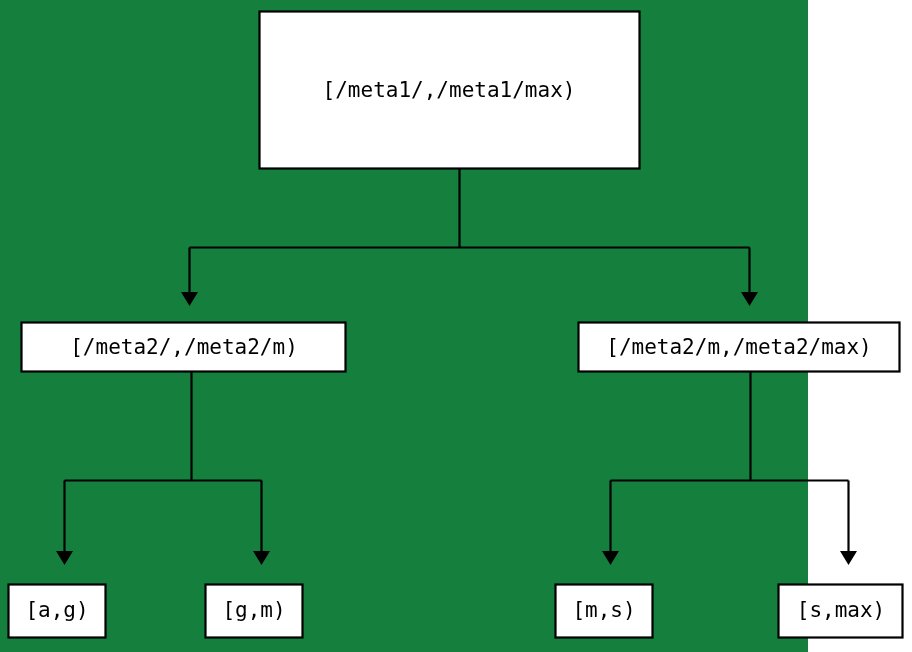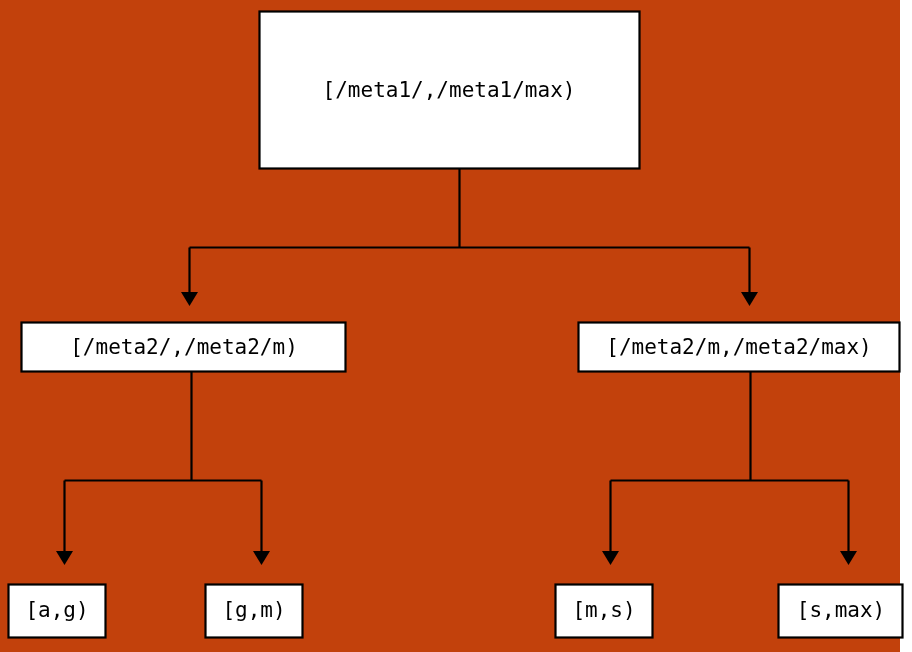--- a/index.html
+++ b/index.html
@@ -9,23 +9,23 @@
     background: #ffffff;
   }
   body {
     width: 912px;
     height: 652px;
     overflow: hidden;
     font-family: "DejaVu Sans Mono", "Liberation Mono", monospace;
   }
   #diagram-root {
     position: relative;
-    width: 900px;
+    width: 808px;
     height: 652px;
-    background: #c2410c;
+    background: #15803d;
   }
   svg#tree-svg {
     position: absolute;
     top: 0;
     left: 0;
     width: 912px;
     height: 652px;
     display: block;
   }
   .node-box {

